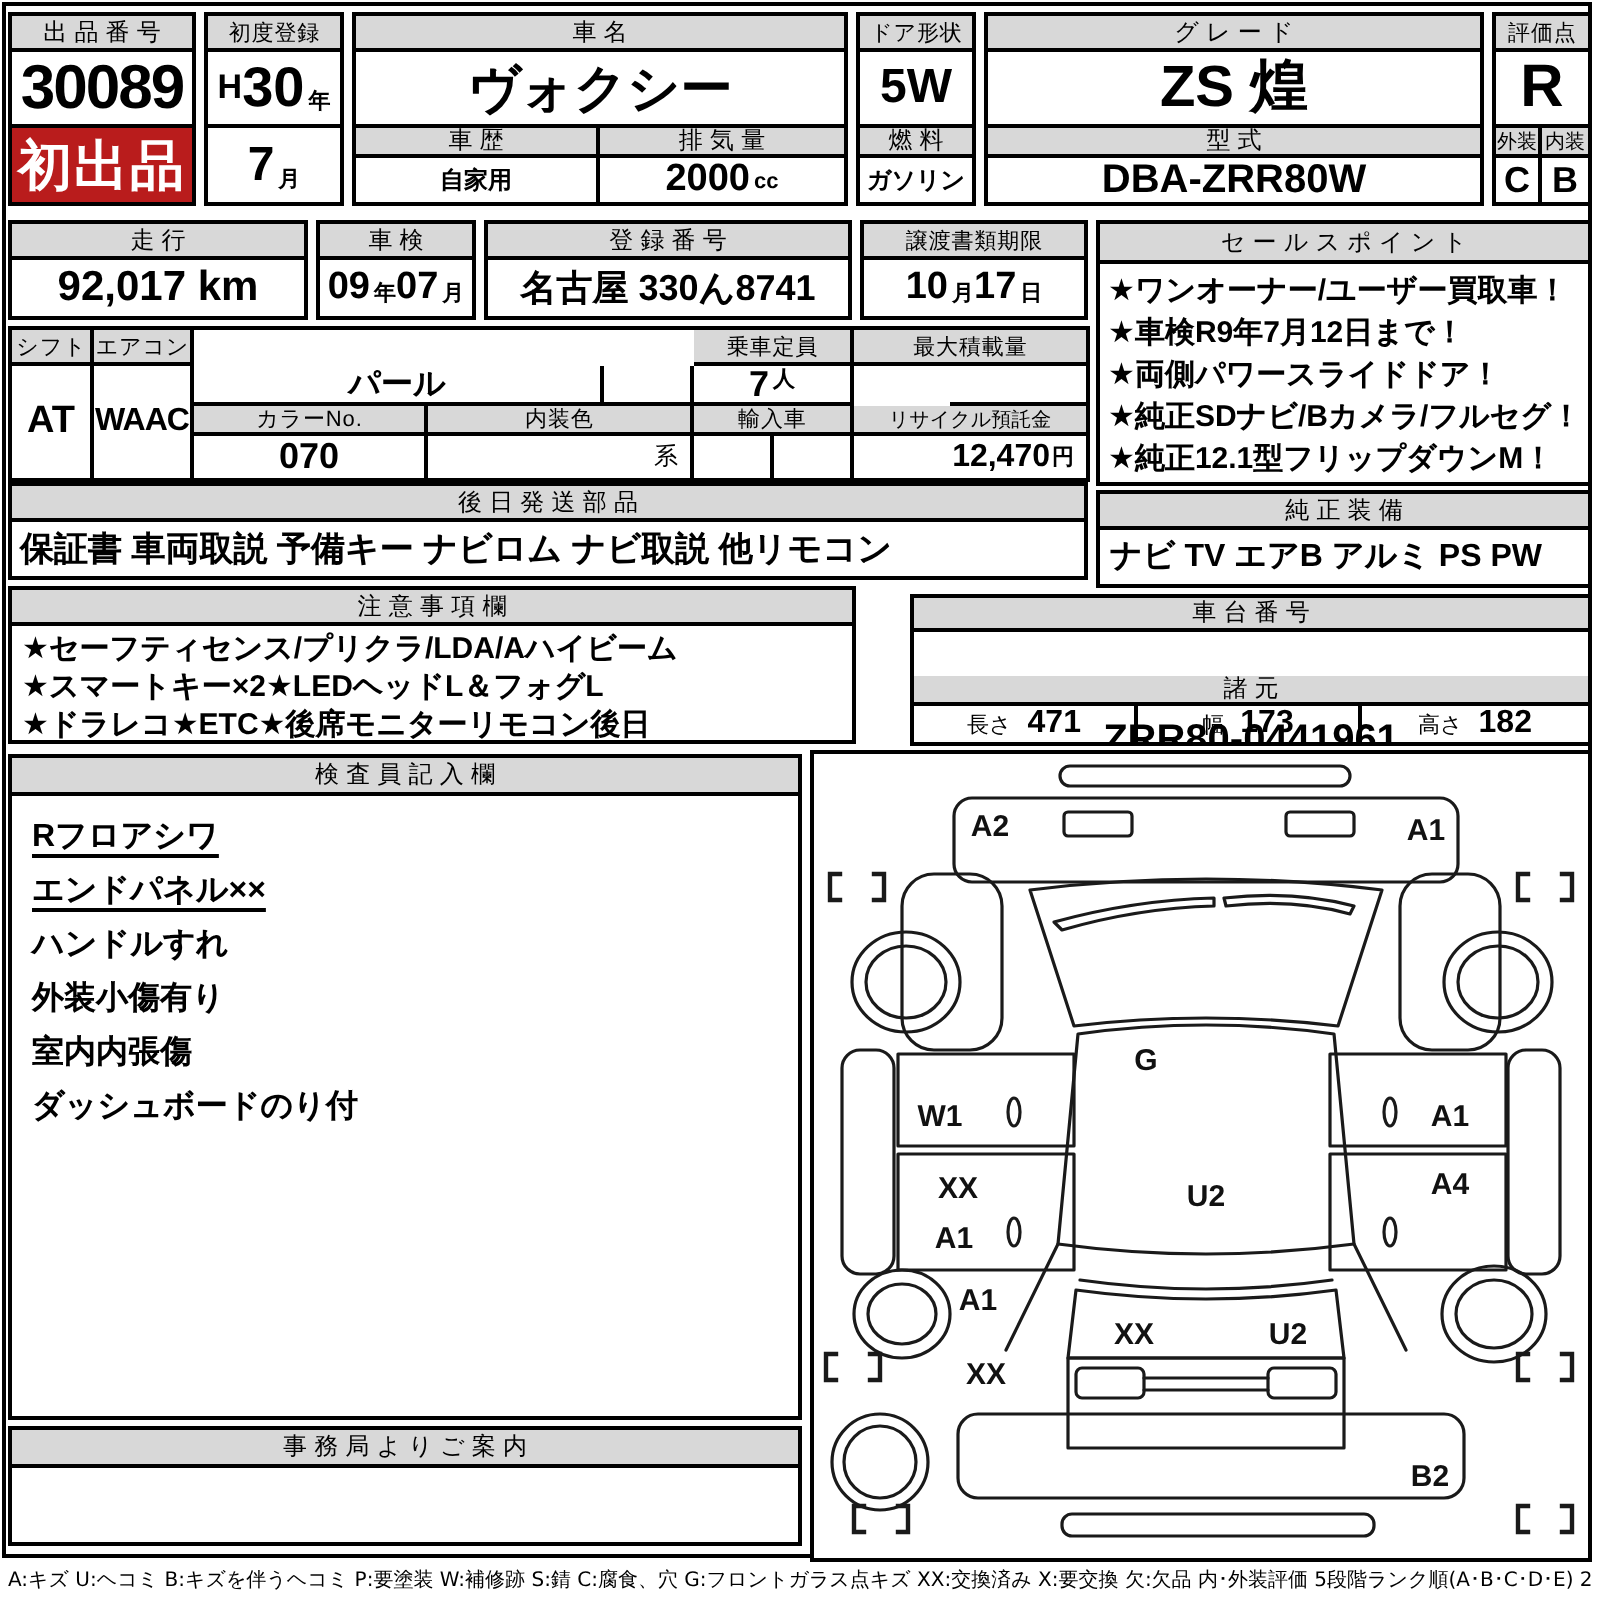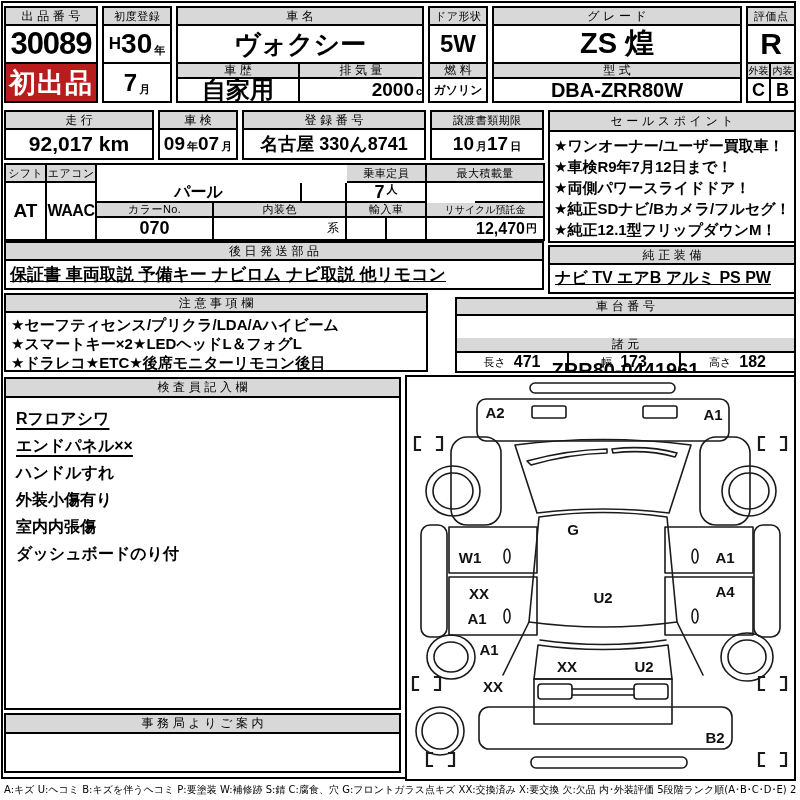--- a/index.html
+++ b/index.html
@@ -14,21 +14,21 @@
     background:#d8d8d8;border-bottom:2px solid #000;box-sizing:border-box;
     display:flex;align-items:center;justify-content:center;
     font-size:12px;letter-spacing:.30em;text-indent:.30em;white-space:nowrap;overflow:hidden;
   }
   .tight{letter-spacing:.04em;text-indent:.04em;font-size:11px;}
   .xtight{letter-spacing:0;text-indent:0;font-size:10px;}
   .cell{position:absolute;box-sizing:border-box;display:flex;align-items:center;justify-content:center;overflow:hidden;white-space:nowrap;}
   .br{border-right:2px solid #000;}
   .bb{border-bottom:2px solid #000;}
   .b{font-weight:bold;}
-  .left{justify-content:flex-start;text-decoration:underline;}
+  .left{justify-content:flex-start;}
   .right{justify-content:flex-end;}
   .badge{background:#b91c1c;color:#fff;}
   .sfx{font-size:11px;font-weight:bold;align-self:flex-end;margin:0 0 4px 2px;}
   .lines{position:absolute;left:2px;right:2px;box-sizing:border-box;}
   .sales-line{font-size:15px;font-weight:bold;line-height:21px;white-space:nowrap;padding-left:2px;}
   .note-line{font-size:15px;font-weight:bold;line-height:19px;white-space:nowrap;padding-left:3px;}
   .insp-line{font-size:16px;font-weight:bold;line-height:27px;white-space:nowrap;}
   .u{text-decoration:underline;text-decoration-thickness:2px;text-underline-offset:4px;}
   .legend{position:absolute;left:4px;top:783px;width:794px;font-size:10px;white-space:nowrap;overflow:hidden;font-family:"DejaVu Sans",sans-serif;}
   svg{display:block;}
@@ -58,22 +58,22 @@
     <span class="b" style="font-size:24px;">7</span>
       <span class="sfx">月</span>
   </div>
 </div>
 
 <div class="box" style="left:176px;top:6px;width:248px;height:97px;">
   <div class="hdr" style="height:18px;">車名</div>
   <div class="cell bb" style="left:0;top:18px;width:244px;height:38px;font-size:26px;font-weight:bold;">ヴォクシー</div>
   <div class="cell hdr br" style="left:0;top:56px;width:122px;height:15px;border-bottom:2px solid #000;">車歴</div>
   <div class="cell hdr" style="left:122px;top:56px;width:122px;height:15px;border-bottom:2px solid #000;">排気量</div>
-  <div class="cell br" style="left:0;top:71px;width:122px;height:22px;font-size:24px;font-weight:bold;">自家用</div>
-  <div class="cell" style="left:122px;top:71px;width:122px;height:22px;margin-left:39px;">
+  <div class="cell br" style="left:0;top:71px;width:122px;height:22px;font-size:12px;font-weight:bold;">自家用</div>
+  <div class="cell" style="left:122px;top:71px;width:122px;height:22px;">
     <span class="b" style="font-size:19px;">2000</span>
       <span class="sfx">cc</span>
   </div>
 </div>
 
 <div class="box" style="left:428px;top:6px;width:60px;height:97px;">
   <div class="hdr tight" style="height:18px;">ドア形状</div>
   <div class="cell bb" style="left:0;top:18px;width:56px;height:38px;font-size:24px;font-weight:bold;">5W</div>
   <div class="cell hdr" style="left:0;top:56px;width:56px;height:15px;border-bottom:2px solid #000;">燃料</div>
   <div class="cell" style="left:0;top:71px;width:56px;height:22px;font-size:12px;font-weight:bold;">ガソリン</div>

